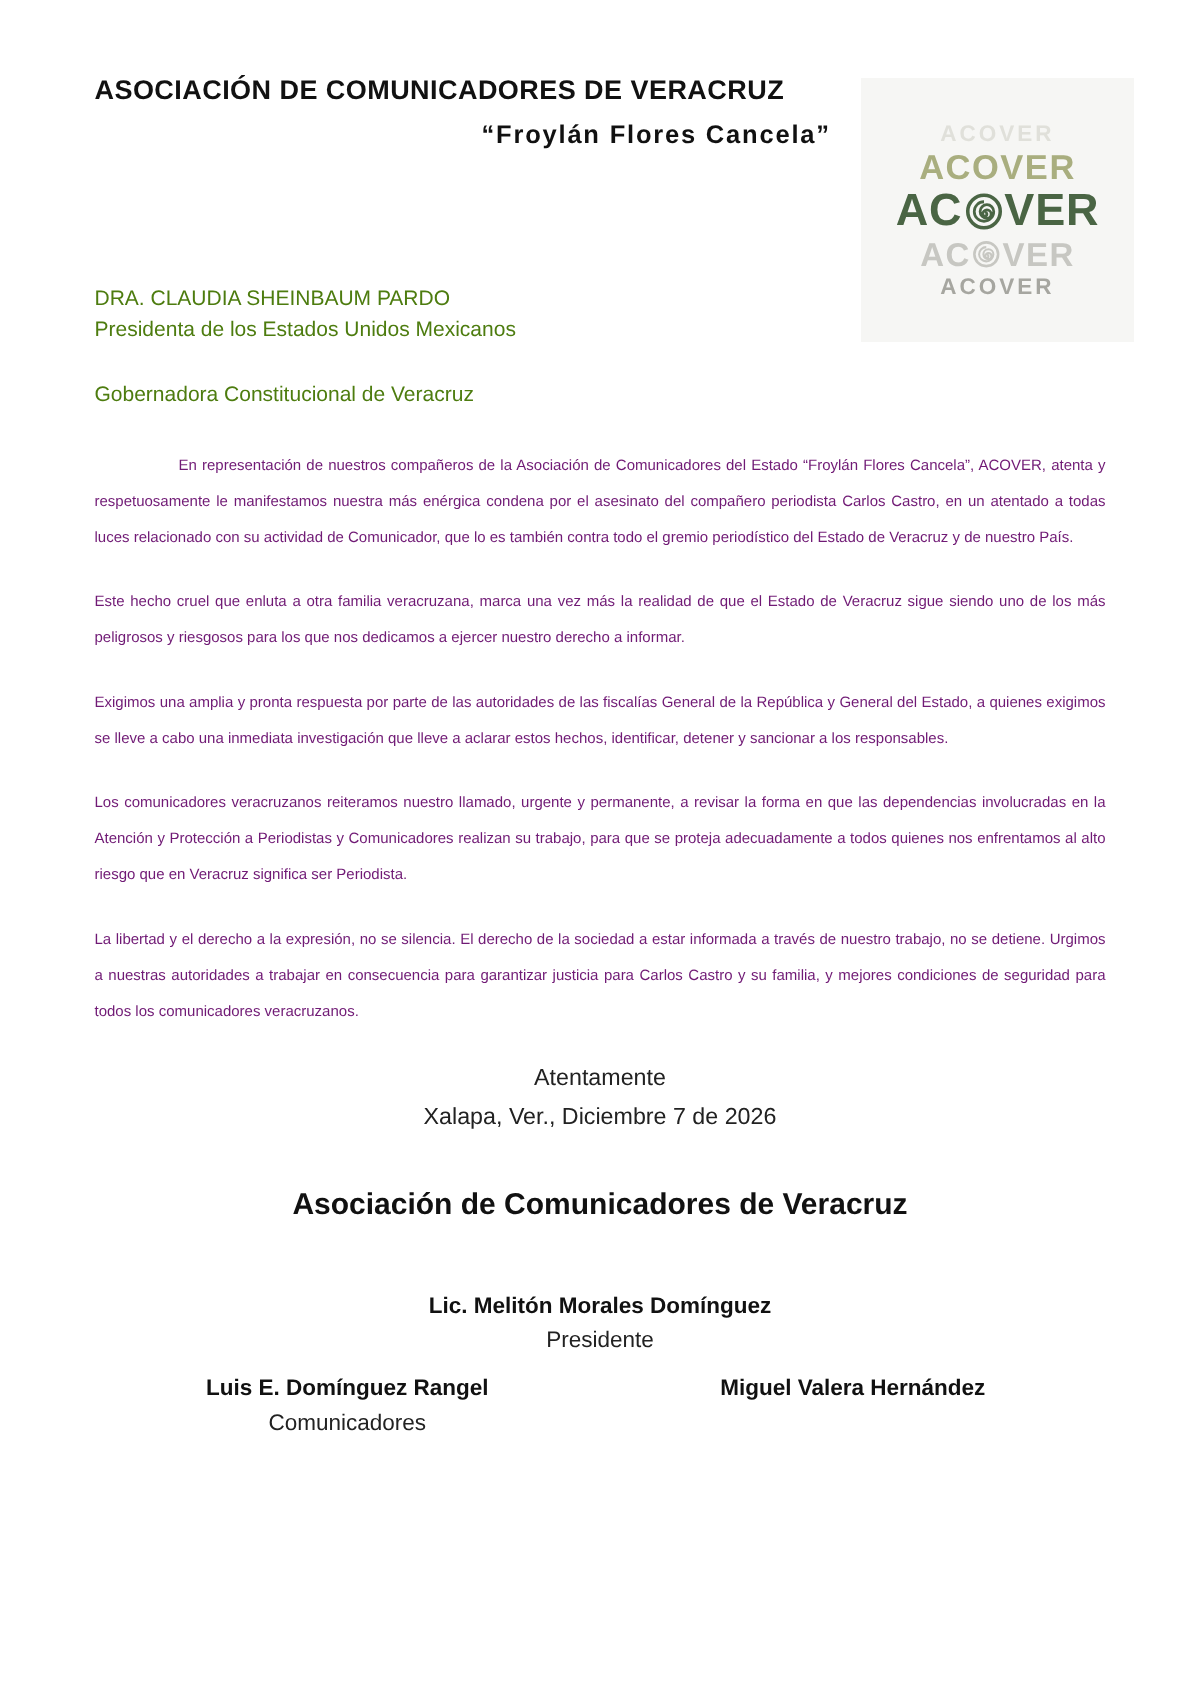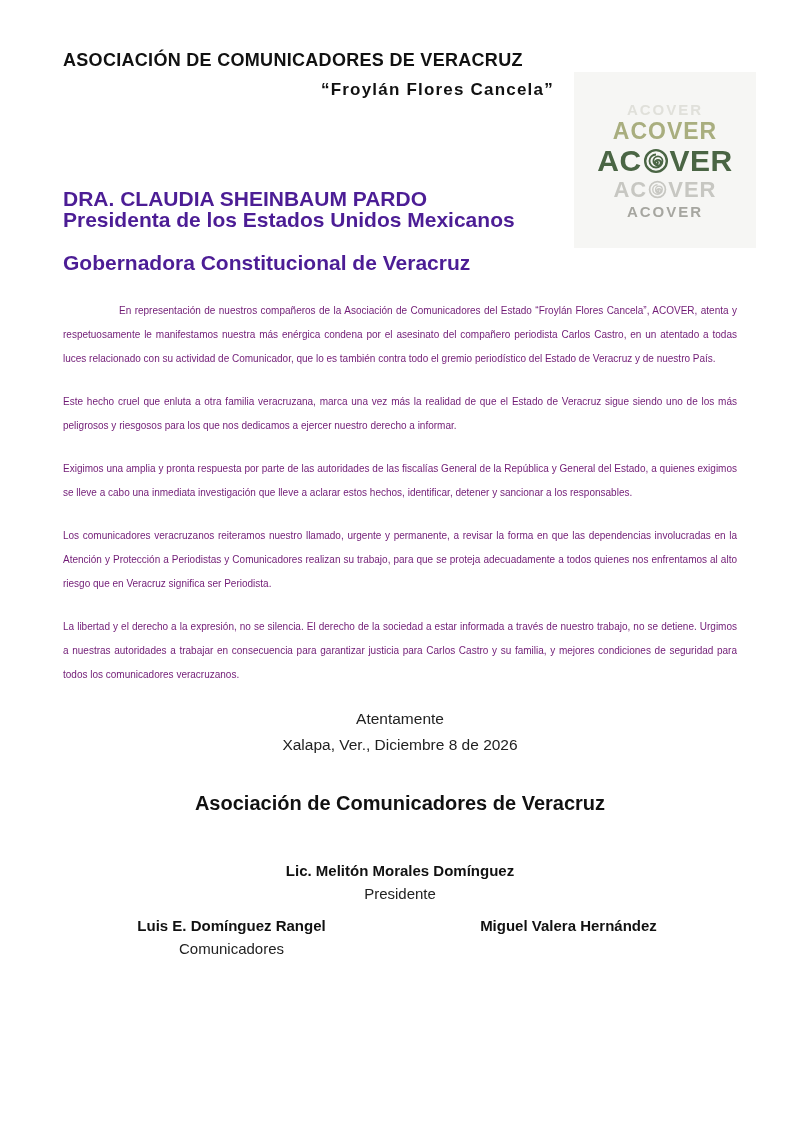--- a/index.html
+++ b/index.html
@@ -27,21 +27,21 @@
     font-weight: bold;
     letter-spacing: 1.2px;
     margin-top: 9px;
     padding-left: 258px;
     color: #111;
   }
 
   
   .logo {
     position: absolute;
-    top: 72px;
+    top: 52px;
     right: 44px;
     width: 182px;
     height: 176px;
     background: #f6f6f4;
     display: flex;
     flex-direction: column;
     align-items: center;
     justify-content: center;
     gap: 3px;
     font-weight: bold;
@@ -60,24 +60,24 @@
   .l5 { font-size: 15px; }
   .spiral-o { display: inline-flex; margin: 0 1px; }
   .spiral-o svg { display: block; }
   .l3 .spiral-o svg { width: 26px; height: 26px; }
   .l4 .spiral-o svg { width: 19px; height: 19px; }
 
   
   .recipients { margin-top: 88px; }
   .recipient { margin-bottom: 22px; }
   .recipient-name, .recipient-title {
-    font-size: 21px;
-    font-weight: bold;
+    font-size: 14px;
+    font-weight: normal;
     line-height: 21px;
-    color: #4c1d95;
+    color: #4d7c0f;
   }
 
   
   .letter-body { margin-top: 26px; }
   .para {
     font-size: 10px;
     line-height: 24px;
     text-align: justify;
     margin-bottom: 19px;
     color: #701a75;
@@ -156,21 +156,21 @@
   <main class="letter-body">
     <p class="para indent">En representación de nuestros compañeros de la Asociación de Comunicadores del Estado “Froylán Flores Cancela”, ACOVER, atenta y respetuosamente le manifestamos nuestra más enérgica condena por el asesinato del compañero periodista Carlos Castro, en un atentado a todas luces relacionado con su actividad de Comunicador, que lo es también contra todo el gremio periodístico del Estado de Veracruz y de nuestro País.</p>
     <p class="para">Este hecho cruel que enluta a otra familia veracruzana, marca una vez más la realidad de que el Estado de Veracruz sigue siendo uno de los más peligrosos y riesgosos para los que nos dedicamos a ejercer nuestro derecho a informar.</p>
     <p class="para">Exigimos una amplia y pronta respuesta por parte de las autoridades de las fiscalías General de la República y General del Estado, a quienes exigimos se lleve a cabo una inmediata investigación que lleve a aclarar estos hechos, identificar, detener y sancionar a los responsables.</p>
     <p class="para">Los comunicadores veracruzanos reiteramos nuestro llamado, urgente y permanente, a revisar la forma en que las dependencias involucradas en la Atención y Protección a Periodistas y Comunicadores realizan su trabajo, para que se proteja adecuadamente a todos quienes nos enfrentamos al alto riesgo que en Veracruz significa ser Periodista.</p>
     <p class="para">La libertad y el derecho a la expresión, no se silencia. El derecho de la sociedad a estar informada a través de nuestro trabajo, no se detiene. Urgimos a nuestras autoridades a trabajar en consecuencia para garantizar justicia para Carlos Castro y su familia, y mejores condiciones de seguridad para todos los comunicadores veracruzanos.</p>
   </main>
 
   <section class="closing">
     <div>Atentamente</div>
-    <div>Xalapa, Ver., Diciembre 8 de 2026</div>
+    <div>Xalapa, Ver., Diciembre 7 de 2026</div>
   </section>
 
   <div class="org-name">Asociación de Comunicadores de Veracruz</div>
 
   <section class="sig-president">
     <div class="sig-name">Lic. Melitón Morales Domínguez</div>
     <div class="sig-title">Presidente</div>
   </section>
 
   <section class="sig-row">

